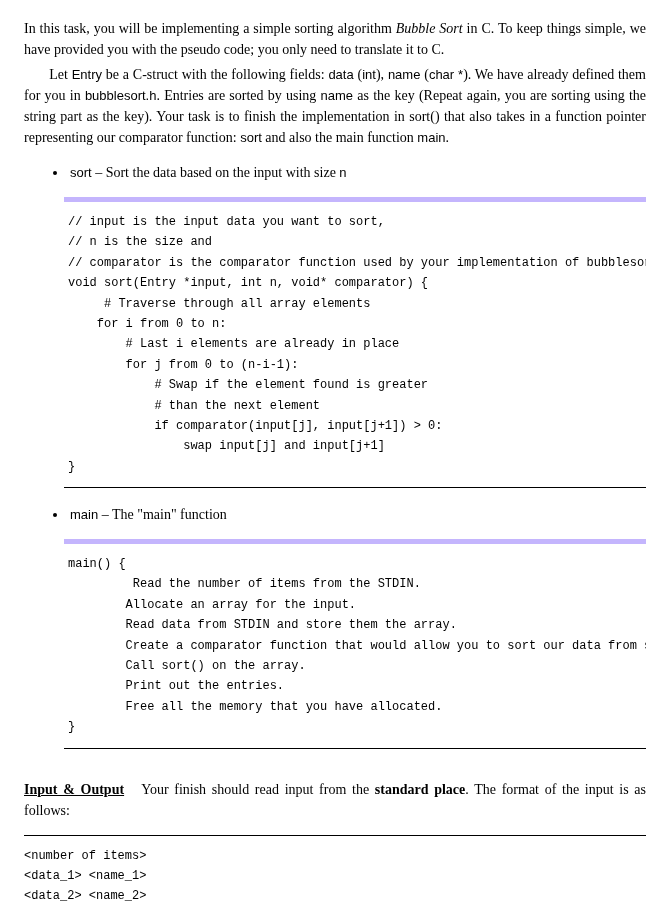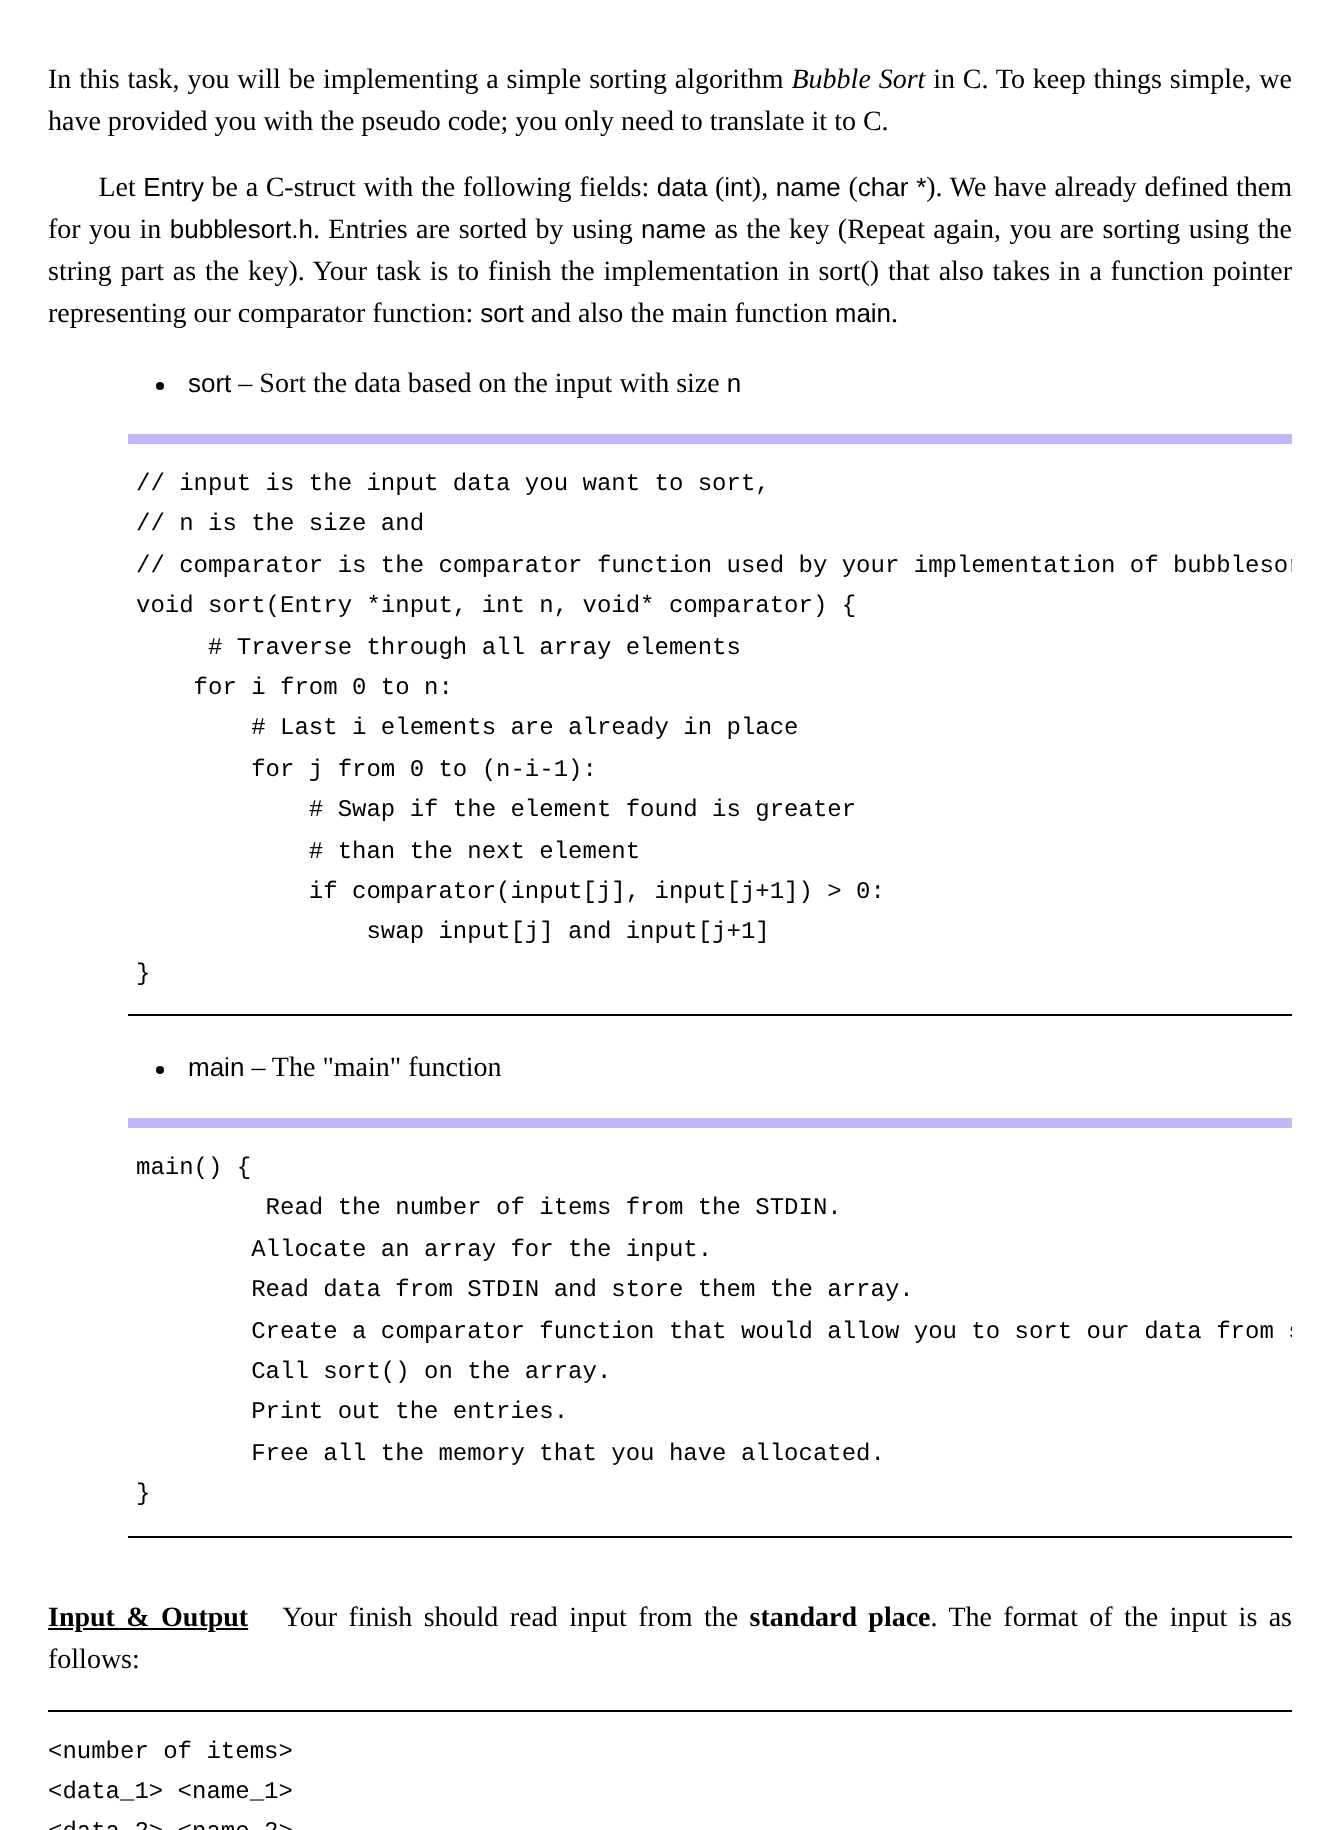--- a/index.html
+++ b/index.html
@@ -7,21 +7,21 @@
       font-size: 14px;
       line-height: 1.5;
       color: #000;
       margin: 0;
       padding: 18px 24px;
       width: 670px;
       box-sizing: border-box;
       background: #fff;
     }
     p {
-      margin: 12px 0 4px 0;
+      margin: 0 0 4px 0;
       text-align: justify;
     }
     .indent {
       text-indent: 1.8em;
     }
     .mono {
       font-family: Liberation Sans, sans-serif;
       font-size: 13px;
     }
     .italic {
@@ -30,21 +30,20 @@
     .bold {
       font-weight: bold;
     }
     ul {
       margin: 14px 0 14px 0;
       padding-left: 44px;
     }
     li {
       margin-bottom: 12px;
       padding-left: 2px;
-      margin-left: 24px;
     }
     .codeblock {
       margin: 8px 0 16px 40px;
       border-top: 5px solid #c4b5fd;
       border-bottom: 1px solid #000;
       padding: 10px 0 10px 4px;
       font-family: Liberation Mono, monospace;
       font-size: 12px;
       line-height: 1.7;
       white-space: pre;

